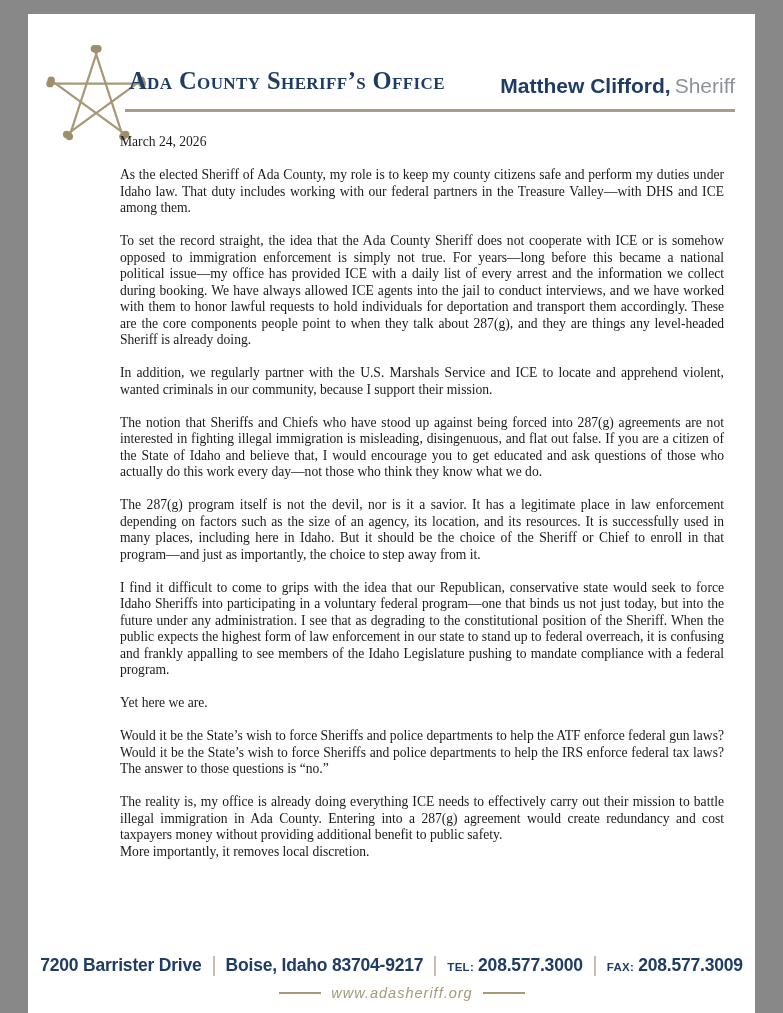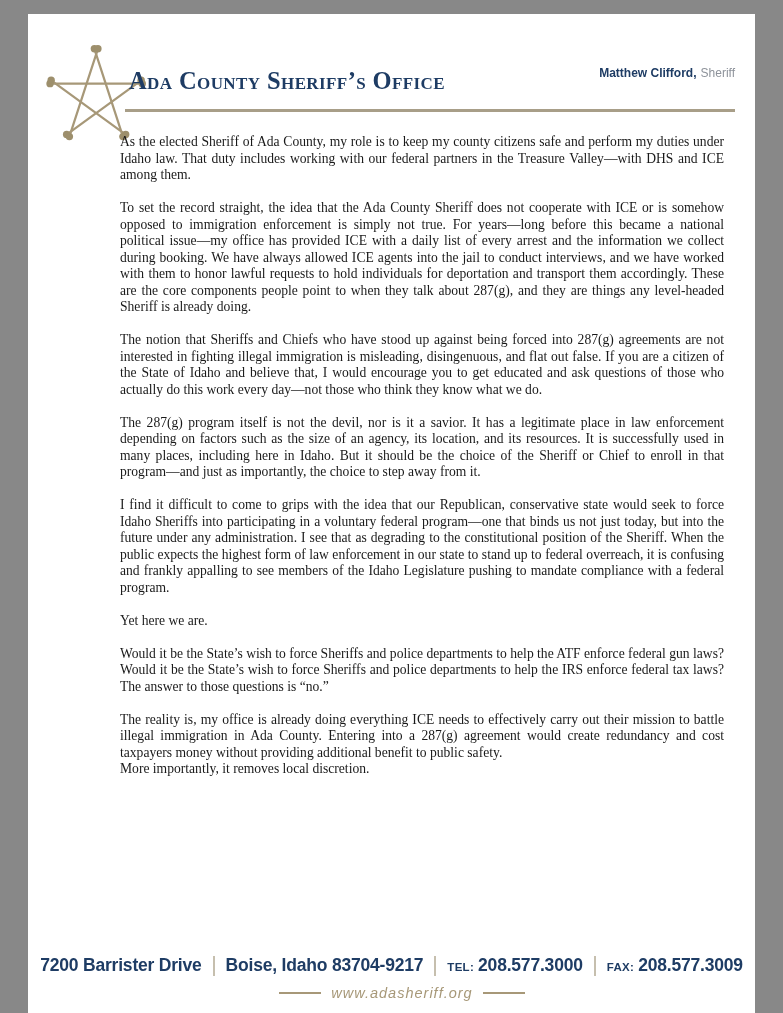--- a/index.html
+++ b/index.html
@@ -21,23 +21,23 @@
     position:absolute; left:101px; top:53px;
     font-family:"Liberation Serif", serif;
     font-weight:bold;
     font-variant:small-caps;
     font-size:24.5px;
     letter-spacing:0.4px;
     color:var(--navy,#1e3c64);
     white-space:nowrap;
   }
   .sheriff-line {
-    position:absolute; right:20px; top:52px;
+    position:absolute; right:20px; top:60px;
     font-family:"Liberation Sans", sans-serif;
-    font-size:12px; white-space:nowrap;
+    font-size:21px; white-space:nowrap;
   }
   .sheriff-name { font-weight:bold; color:var(--navy,#1e3c64); }
   .sheriff-title { color:var(--gray,#8d929a); margin-left:4px; }
   .header-rule {
     position:absolute; left:97px; right:20px; top:95px; height:3px;
     background:var(--rule,#a89e88);
   }
 
   
   .letter-body {
@@ -104,22 +104,24 @@
       </svg>
     </div>
     <div class="org-name">Ada County Sheriff’s Office</div>
     <div class="sheriff-line">
       <span class="sheriff-name">Matthew Clifford,</span><span class="sheriff-title">Sheriff</span>
     </div>
     <div class="header-rule"></div>
   </header>
 
   <main class="letter-body">
+    <p class="date">March 24, 2026</p>
     <p class="para">As the elected Sheriff of Ada County, my role is to keep my county citizens safe and perform my duties under Idaho law. That duty includes working with our federal partners in the Treasure Valley—with DHS and ICE among them.</p>
     <p class="para">To set the record straight, the idea that the Ada County Sheriff does not cooperate with ICE or is somehow opposed to immigration enforcement is simply not true. For years—long before this became a national political issue—my office has provided ICE with a daily list of every arrest and the information we collect during booking. We have always allowed ICE agents into the jail to conduct interviews, and we have worked with them to honor lawful requests to hold individuals for deportation and transport them accordingly. These are the core components people point to when they talk about 287(g), and they are things any level-headed Sheriff is already doing.</p>
+    <p class="para">In addition, we regularly partner with the U.S. Marshals Service and ICE to locate and apprehend violent, wanted criminals in our community, because I support their mission.</p>
     <p class="para">The notion that Sheriffs and Chiefs who have stood up against being forced into 287(g) agreements are not interested in fighting illegal immigration is misleading, disingenuous, and flat out false. If you are a citizen of the State of Idaho and believe that, I would encourage you to get educated and ask questions of those who actually do this work every day—not those who think they know what we do.</p>
     <p class="para">The 287(g) program itself is not the devil, nor is it a savior. It has a legitimate place in law enforcement depending on factors such as the size of an agency, its location, and its resources. It is successfully used in many places, including here in Idaho. But it should be the choice of the Sheriff or Chief to enroll in that program—and just as importantly, the choice to step away from it.</p>
     <p class="para">I find it difficult to come to grips with the idea that our Republican, conservative state would seek to force Idaho Sheriffs into participating in a voluntary federal program—one that binds us not just today, but into the future under any administration. I see that as degrading to the constitutional position of the Sheriff. When the public expects the highest form of law enforcement in our state to stand up to federal overreach, it is confusing and frankly appalling to see members of the Idaho Legislature pushing to mandate compliance with a federal program.</p>
     <p class="para">Yet here we are.</p>
     <p class="para">Would it be the State’s wish to force Sheriffs and police departments to help the ATF enforce federal gun laws? Would it be the State’s wish to force Sheriffs and police departments to help the IRS enforce federal tax laws? The answer to those questions is “no.”</p>
     <p class="para">The reality is, my office is already doing everything ICE needs to effectively carry out their mission to battle illegal immigration in Ada County. Entering into a 287(g) agreement would create redundancy and cost taxpayers money without providing additional benefit to public safety.
 More importantly, it removes local discretion.</p>
   </main>
 
   <footer class="letter-footer">

